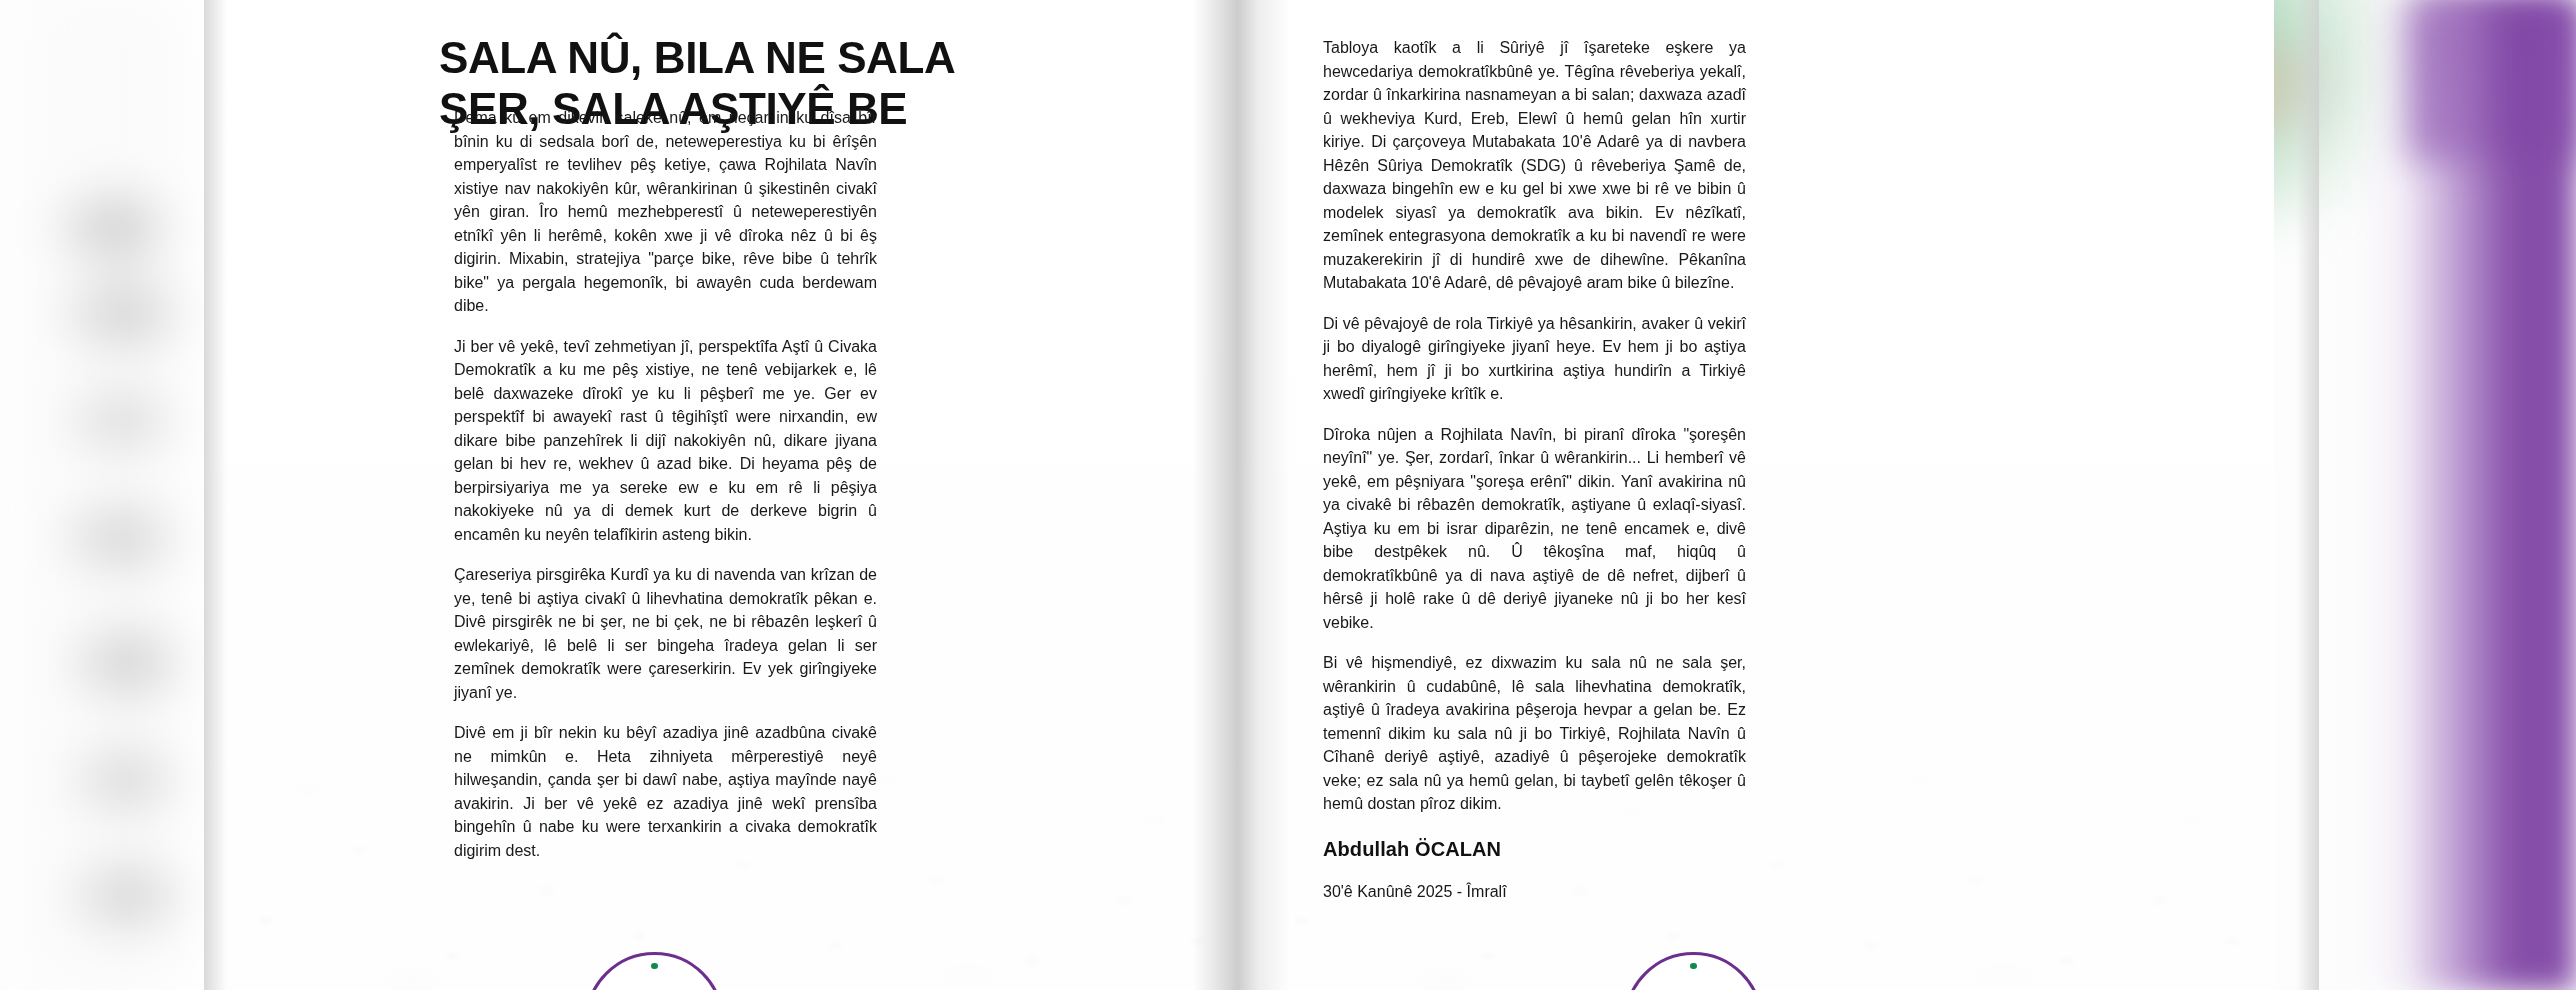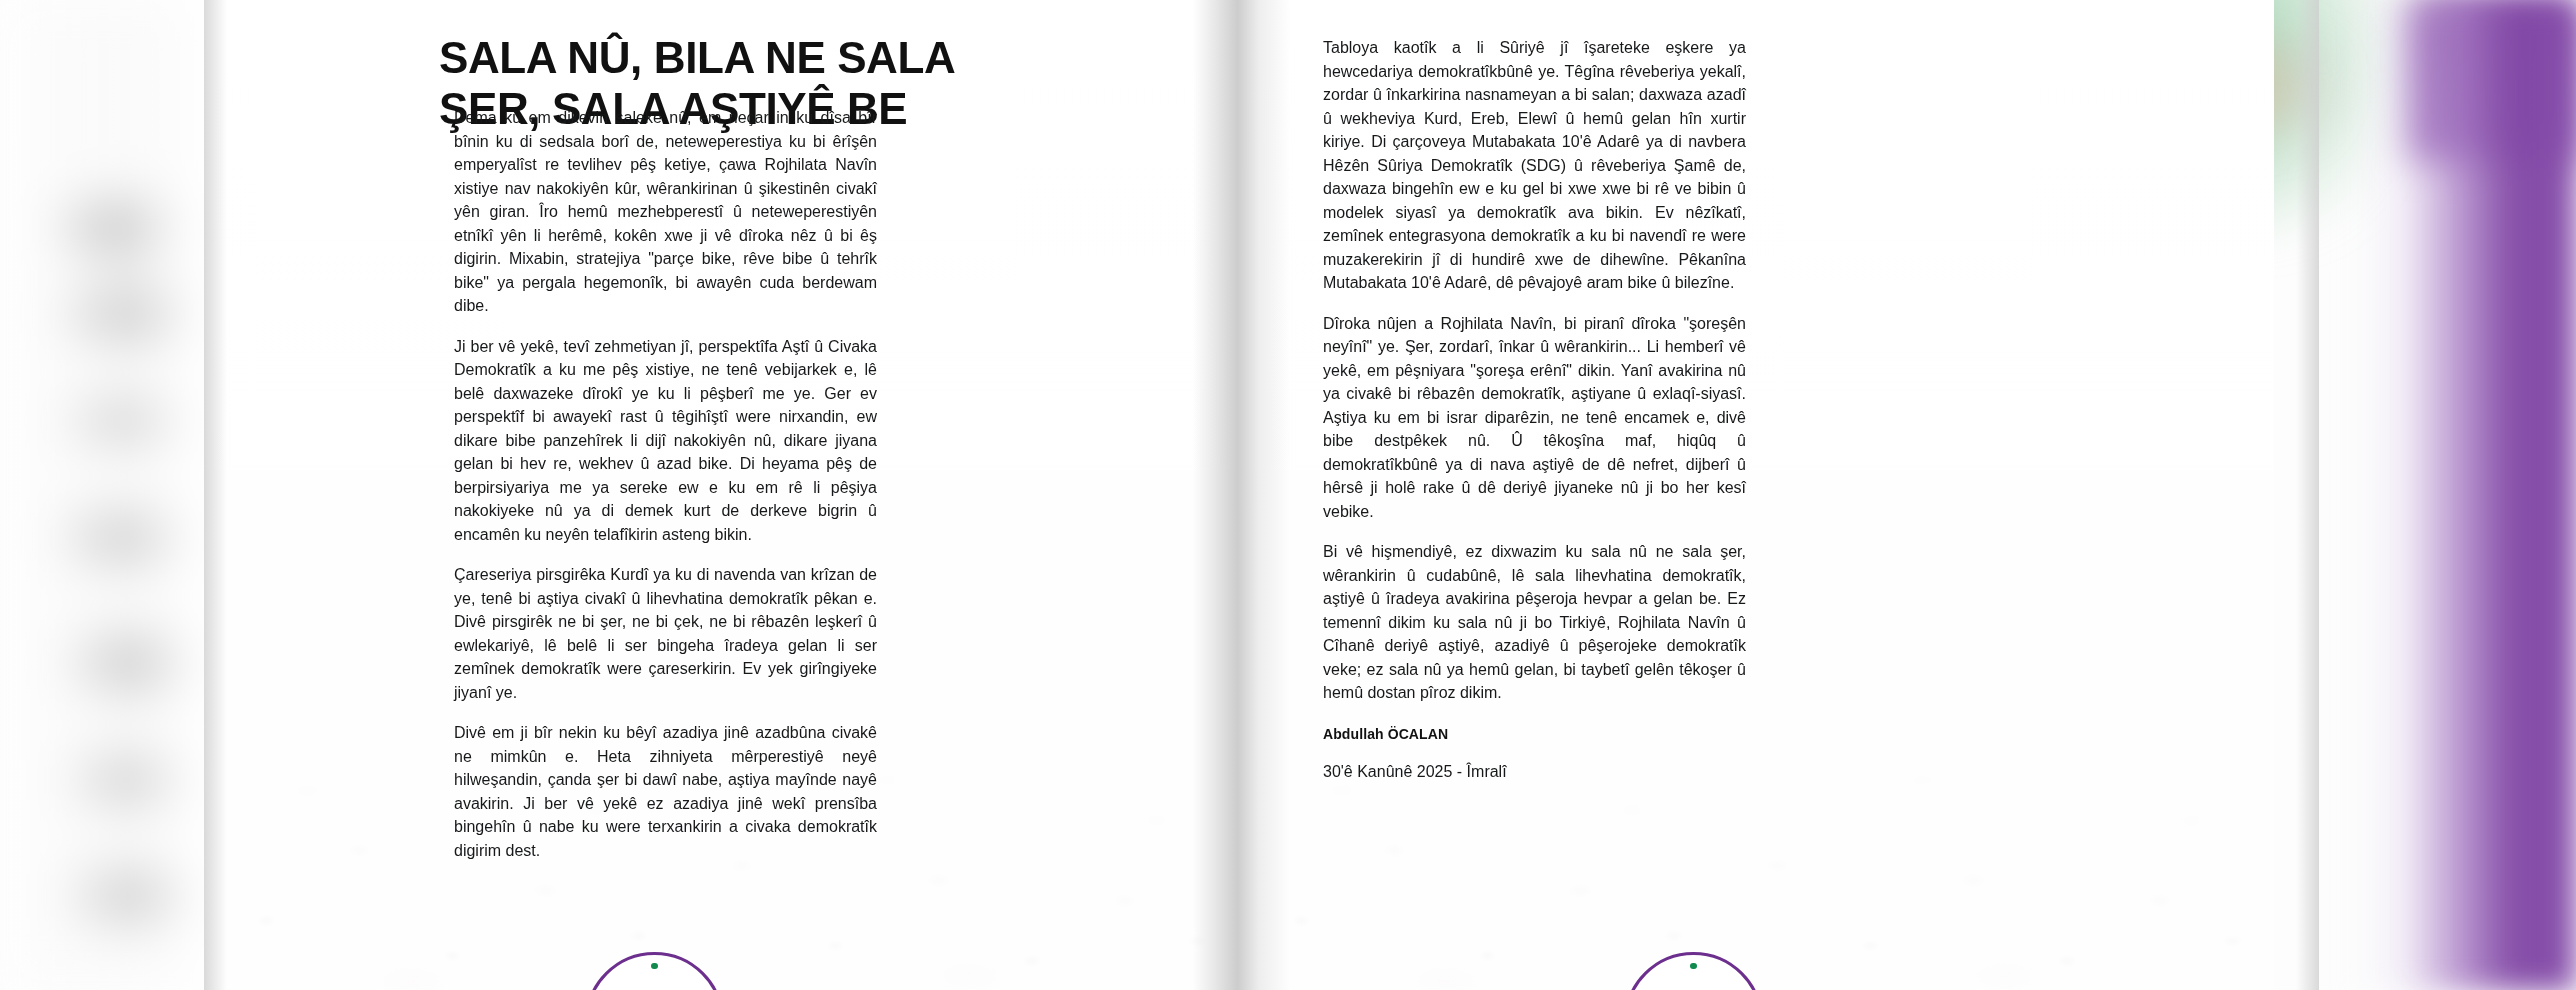--- a/index.html
+++ b/index.html
@@ -215,21 +215,21 @@
     width: 423px;
   }
   .body-col p {
     margin: 0 0 17px 0;
   }
   .body-col p:last-child {
     margin-bottom: 12px;
   }
   .sig-name {
     margin: 0;
-    font-size: 14px;
+    font-size: 20px;
     line-height: 1.38;
     font-weight: 700;
     color: #111111;
     letter-spacing: 0.1px;
   }
   .sig-date {
     margin: 0;
     font-size: 16px;
     line-height: 1.38;
     font-weight: 400;
@@ -293,20 +293,21 @@
       <div class="emblem" id="emblem-left"></div>
     </div>
 
     <div class="page" id="page-right">
       <div class="page-texture"></div>
       <div class="page-wash"></div>
 
       <div class="content">
         <div class="body-col" id="body-right">
           <p>Tabloya kaotîk a li Sûriyê jî îşareteke eşkere ya hewcedariya demokratîkbûnê ye. Têgîna rêveberiya yekalî, zordar û înkarkirina nasnameyan a bi salan; daxwaza azadî û wekheviya Kurd, Ereb, Elewî û hemû gelan hîn xurtir kiriye. Di çarçoveya Mutabakata 10'ê Adarê ya di navbera Hêzên Sûriya Demokratîk (SDG) û rêveberiya Şamê de, daxwaza bingehîn ew e ku gel bi xwe xwe bi rê ve bibin û modelek siyasî ya demokratîk ava bikin. Ev nêzîkatî, zemînek entegrasyona demokratîk a ku bi navendî re were muzakerekirin jî di hundirê xwe de dihewîne. Pêkanîna Mutabakata 10'ê Adarê, dê pêvajoyê aram bike û bilezîne.</p>
+          <p>Di vê pêvajoyê de rola Tirkiyê ya hêsankirin, avaker û vekirî ji bo diyalogê girîngiyeke jiyanî heye. Ev hem ji bo aştiya herêmî, hem jî ji bo xurtkirina aştiya hundirîn a Tirkiyê xwedî girîngiyeke krîtîk e.</p>
           <p>Dîroka nûjen a Rojhilata Navîn, bi piranî dîroka "şoreşên neyînî" ye. Şer, zordarî, înkar û wêrankirin... Li hemberî vê yekê, em pêşniyara "şoreşa erênî" dikin. Yanî avakirina nû ya civakê bi rêbazên demokratîk, aştiyane û exlaqî-siyasî. Aştiya ku em bi israr diparêzin, ne tenê encamek e, divê bibe destpêkek nû. Û têkoşîna maf, hiqûq û demokratîkbûnê ya di nava aştiyê de dê nefret, dijberî û hêrsê ji holê rake û dê deriyê jiyaneke nû ji bo her kesî vebike.</p>
           <p>Bi vê hişmendiyê, ez dixwazim ku sala nû ne sala şer, wêrankirin û cudabûnê, lê sala lihevhatina demokratîk, aştiyê û îradeya avakirina pêşeroja hevpar a gelan be. Ez temennî dikim ku sala nû ji bo Tirkiyê, Rojhilata Navîn û Cîhanê deriyê aştiyê, azadiyê û pêşerojeke demokratîk veke; ez sala nû ya hemû gelan, bi taybetî gelên têkoşer û hemû dostan pîroz dikim.</p>
 
           <div id="signature-block" style="margin-top:20px;">
             <p class="sig-name">Abdullah ÖCALAN</p>
             <p class="sig-date">30'ê Kanûnê 2025 - Îmralî</p>
           </div>
         </div>
       </div>
 

